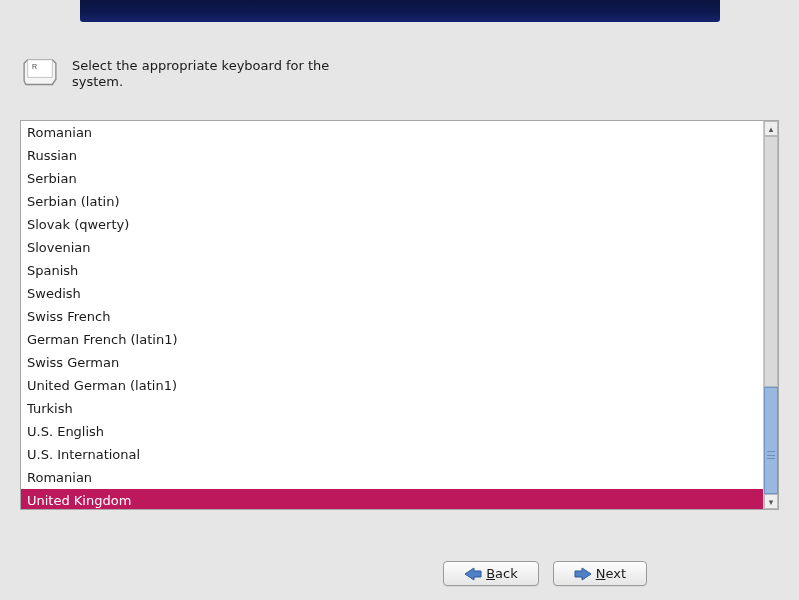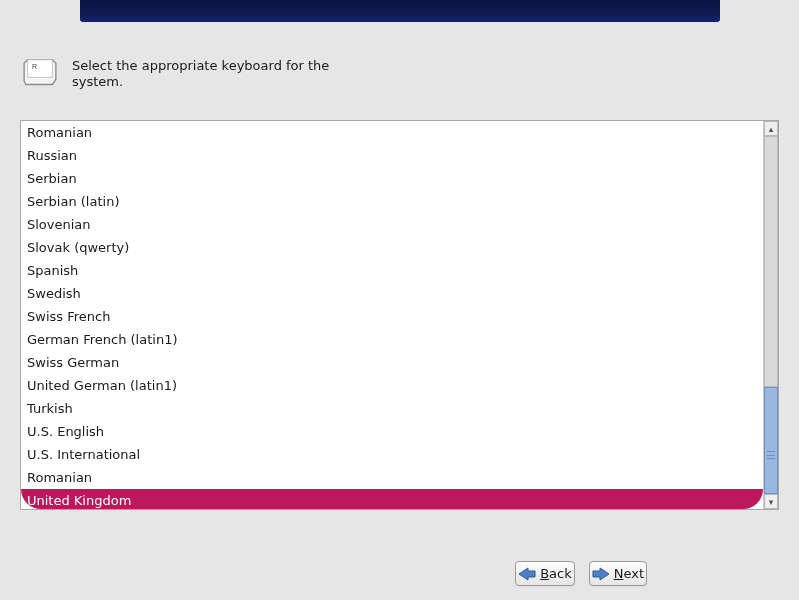--- a/index.html
+++ b/index.html
@@ -56,21 +56,20 @@
     width: 759px;
     height: 390px;
     display: flex;
     border: 1px solid #a7a7a7;
     background: #ffffff;
   }
   .list {
     flex: 1;
     overflow: hidden;
     background: #fff;
-    border-radius: 20px;
   }
   .list-item {
     padding: 3px 6px;
     font-size: 13px;
     line-height: 17px;
     cursor: default;
     white-space: nowrap;
   }
   .list-item.selected {
     background: #be185d;
@@ -133,21 +132,21 @@
     position: absolute;
     right: 20px;
     bottom: 14px;
     display: flex;
     gap: 14px;
   }
   .btn {
     display: inline-flex;
     align-items: center;
     gap: 4px;
-    padding: 4px 2px;
+    padding: 4px 20px;
     border: 1px solid #9a9a9a;
     border-radius: 4px;
     background: linear-gradient(180deg, #fdfdfd, #e6e6e6);
     font-size: 13px;
     cursor: default;
     box-shadow: 0 1px 0 rgba(0,0,0,0.05);
   }
   .btn .mn { text-decoration: underline; }
   .arrow-icon { width: 18px; height: 14px; }
 </style>
@@ -168,22 +167,22 @@
     </div>
     <div class="prompt-text">Select the appropriate keyboard for the system.</div>
   </div>
 
   <div class="list-frame">
     <div class="list" id="kbd-list">
         <div class="list-item">Romanian</div>
         <div class="list-item">Russian</div>
         <div class="list-item">Serbian</div>
         <div class="list-item">Serbian (latin)</div>
+        <div class="list-item">Slovak (qwerty)</div>
         <div class="list-item">Slovenian</div>
-        <div class="list-item">Slovak (qwerty)</div>
         <div class="list-item">Spanish</div>
         <div class="list-item">Swedish</div>
         <div class="list-item">Swiss French</div>
         <div class="list-item">German French (latin1)</div>
         <div class="list-item">Swiss German</div>
         <div class="list-item">United German (latin1)</div>
         <div class="list-item">Turkish</div>
         <div class="list-item">U.S. English</div>
         <div class="list-item">U.S. International</div>
         <div class="list-item">Romanian</div>

